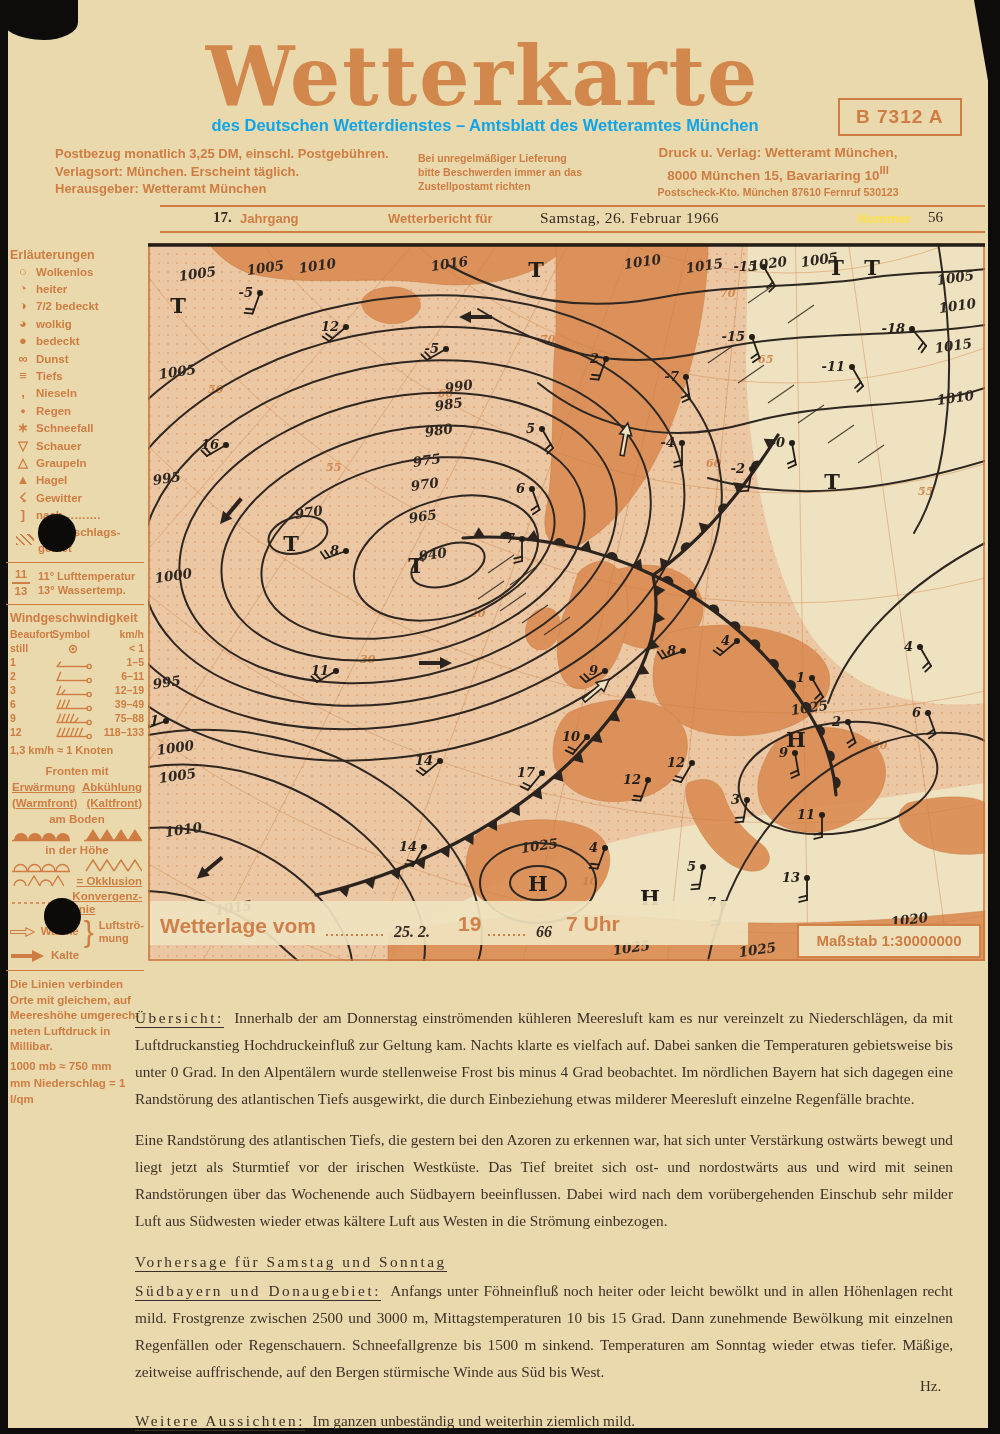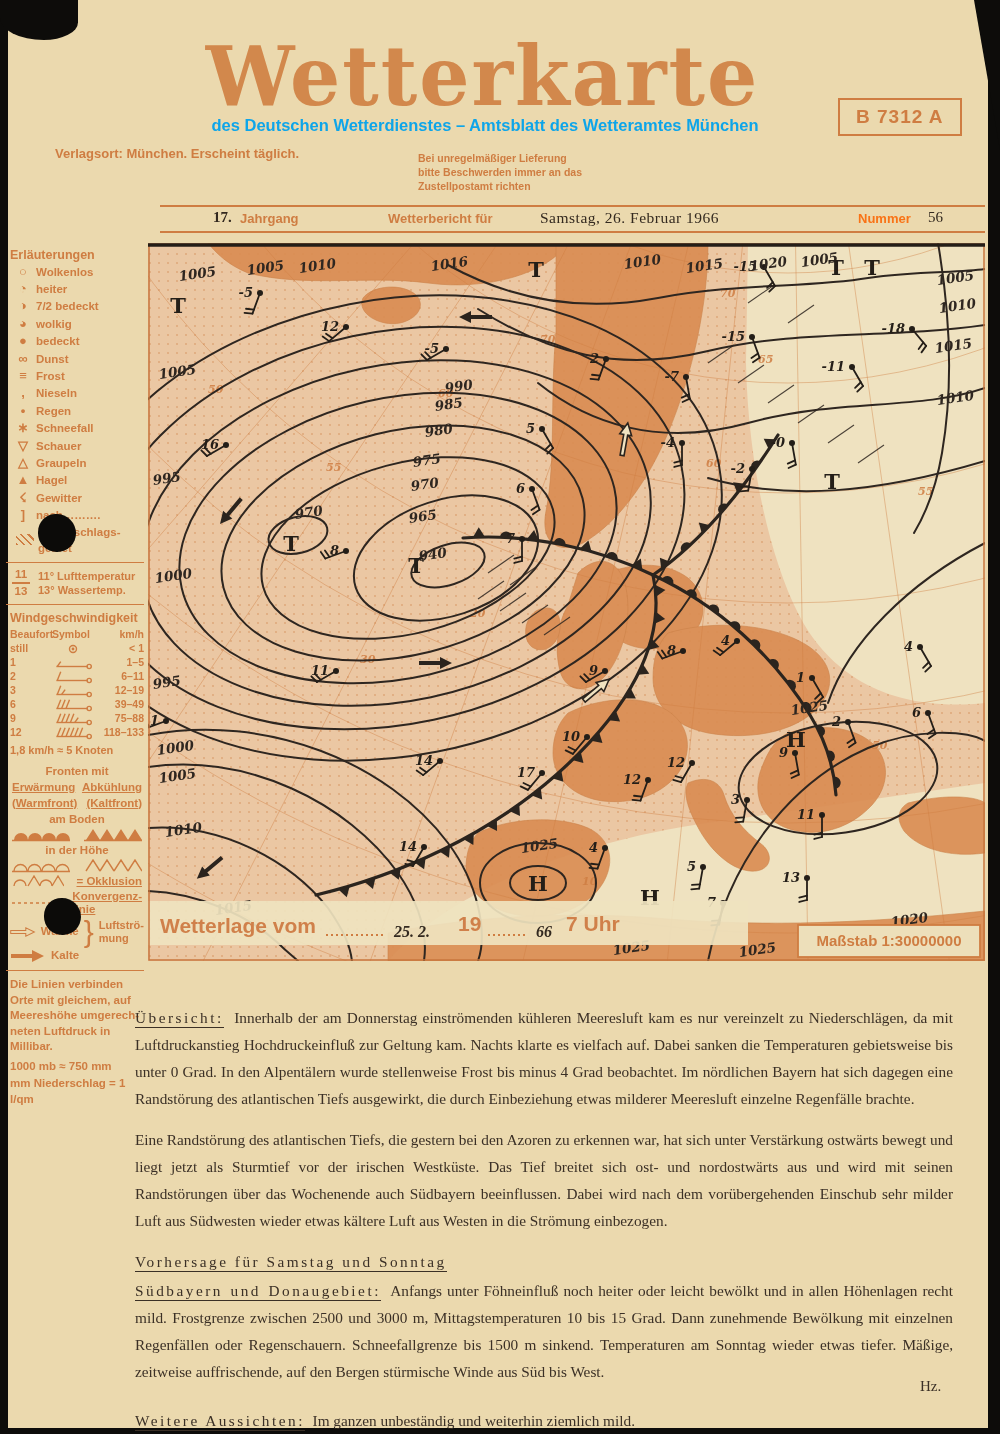--- a/index.html
+++ b/index.html
@@ -24,21 +24,21 @@
   #info-mid{left:418px;top:151px;width:190px;font-size:10.5px;line-height:14px;text-align:left;}
   #info-right{left:628px;top:145px;width:300px;font-size:13.5px;line-height:16.5px;text-align:center;}
   #info-right .small{font-size:10.5px;}
   .rule{position:absolute;left:160px;width:825px;height:2px;background:#cf7d42;}
   #vol-row{position:absolute;left:0;top:209px;width:1000px;height:22px;}
   .typ{font-family:"Liberation Serif",serif;color:#33291f;}
   #vol-no{position:absolute;left:213px;top:0;font-size:15px;font-weight:700;}
   #vol-lbl{position:absolute;left:240px;top:2px;font-size:13px;font-weight:700;color:#cf7d42;}
   #rep-lbl{position:absolute;left:388px;top:2px;font-size:13px;font-weight:700;color:#cf7d42;}
   #date{position:absolute;left:540px;top:0;font-size:15.5px;letter-spacing:.5px;}
-  #num-lbl{position:absolute;left:858px;top:2px;font-size:13px;font-weight:700;color:#f97316;}
+  #num-lbl{position:absolute;left:858px;top:2px;font-size:13px;font-weight:700;color:#fde047;}
   #num{position:absolute;left:928px;top:0;font-size:15px;}
   
   #legend{position:absolute;left:10px;top:247px;width:134px;color:#cf7d42;font-weight:700;
           font-size:11.5px;line-height:16px;}
   #legend .ltitle{font-size:12.5px;}
   .symrow{display:flex;align-items:center;min-height:17.4px;}
   .symrow .sym{width:26px;text-align:center;font-size:13px;flex:none;}
   .sym.hatch{height:11px;margin:2px 4px 2px 6px;width:18px;
              background:repeating-linear-gradient(45deg,#cf7d42 0 2px,transparent 2px 5px);}
   .ldiv{height:1.5px;background:#cf7d42;margin:6px 0 5px -4px;}
@@ -93,26 +93,33 @@
 <body>
 
 <div id="page">
   <div id="paper"></div>
 
   <div id="title">Wetterkarte</div>
   <div id="subtitle">des Deutschen Wetterdienstes  –  Amtsblatt des Wetteramtes München</div>
   <div id="doccode">B 7312 A</div>
 
   <div class="info" id="info-left">
+    <div>Postbezug monatlich 3,25 DM, einschl. Postgebühren.</div>
     <div>Verlagsort: München. Erscheint täglich.</div>
+    <div>Herausgeber: Wetteramt München</div>
   </div>
   <div class="info" id="info-mid">
     <div>Bei unregelmäßiger Lieferung</div>
     <div>bitte Beschwerden immer an das</div>
     <div>Zustellpostamt richten</div>
+  </div>
+  <div class="info" id="info-right">
+    <div>Druck u. Verlag: Wetteramt München,</div>
+    <div><span>8000 München 15, Bavariaring 10</span><sup>III</sup></div>
+    <div class="small">Postscheck-Kto. München 87610   Fernruf 530123</div>
   </div>
 
   <div class="rule" style="top:205px"></div>
   <div id="vol-row">
     <span id="vol-no" class="typ">17.</span>
     <span id="vol-lbl">Jahrgang</span>
     <span id="rep-lbl">Wetterbericht für</span>
     <span id="date" class="typ">Samstag, 26. Februar 1966</span>
     <span id="num-lbl">Nummer</span>
     <span id="num" class="typ">56</span>
@@ -141,21 +148,21 @@
         <div class="symrow">
           <span class="sym">●</span>
           <span>bedeckt</span>
         </div>
         <div class="symrow">
           <span class="sym">∞</span>
           <span>Dunst</span>
         </div>
         <div class="symrow">
           <span class="sym">≡</span>
-          <span>Frost</span>
+          <span>Tiefs</span>
         </div>
         <div class="symrow">
           <span class="sym">,</span>
           <span>Nieseln</span>
         </div>
         <div class="symrow">
           <span class="sym">•</span>
           <span>Regen</span>
         </div>
         <div class="symrow">
@@ -290,21 +297,21 @@
                 <line x1="10" y1="12" x2="14" y2="2" class="wsym"></line>
                 <line x1="15" y1="12" x2="19" y2="2" class="wsym"></line>
                 <line x1="20" y1="12" x2="24" y2="2" class="wsym"></line>
                 <line x1="25" y1="12" x2="29" y2="2" class="wsym"></line>
                 <line x1="30" y1="12" x2="34" y2="2" class="wsym"></line>
               </svg>
             </span>
             <span class="wc3">118–133</span>
           </div>
         </div>
-      <div class="wnote">1,8 km/h  ≈  5 Knoten</div>
+      <div class="wnote">1,3 km/h  ≈  1 Knoten</div>
     </div>
     <div id="fronts">
       <div>Fronten mit</div>
       <div class="frow">
         <span>Erwärmung</span>
         <span>Abkühlung</span>
       </div>
       <div class="frow">
         <span>(Warmfront)</span>
         <span>(Kaltfront)</span>

